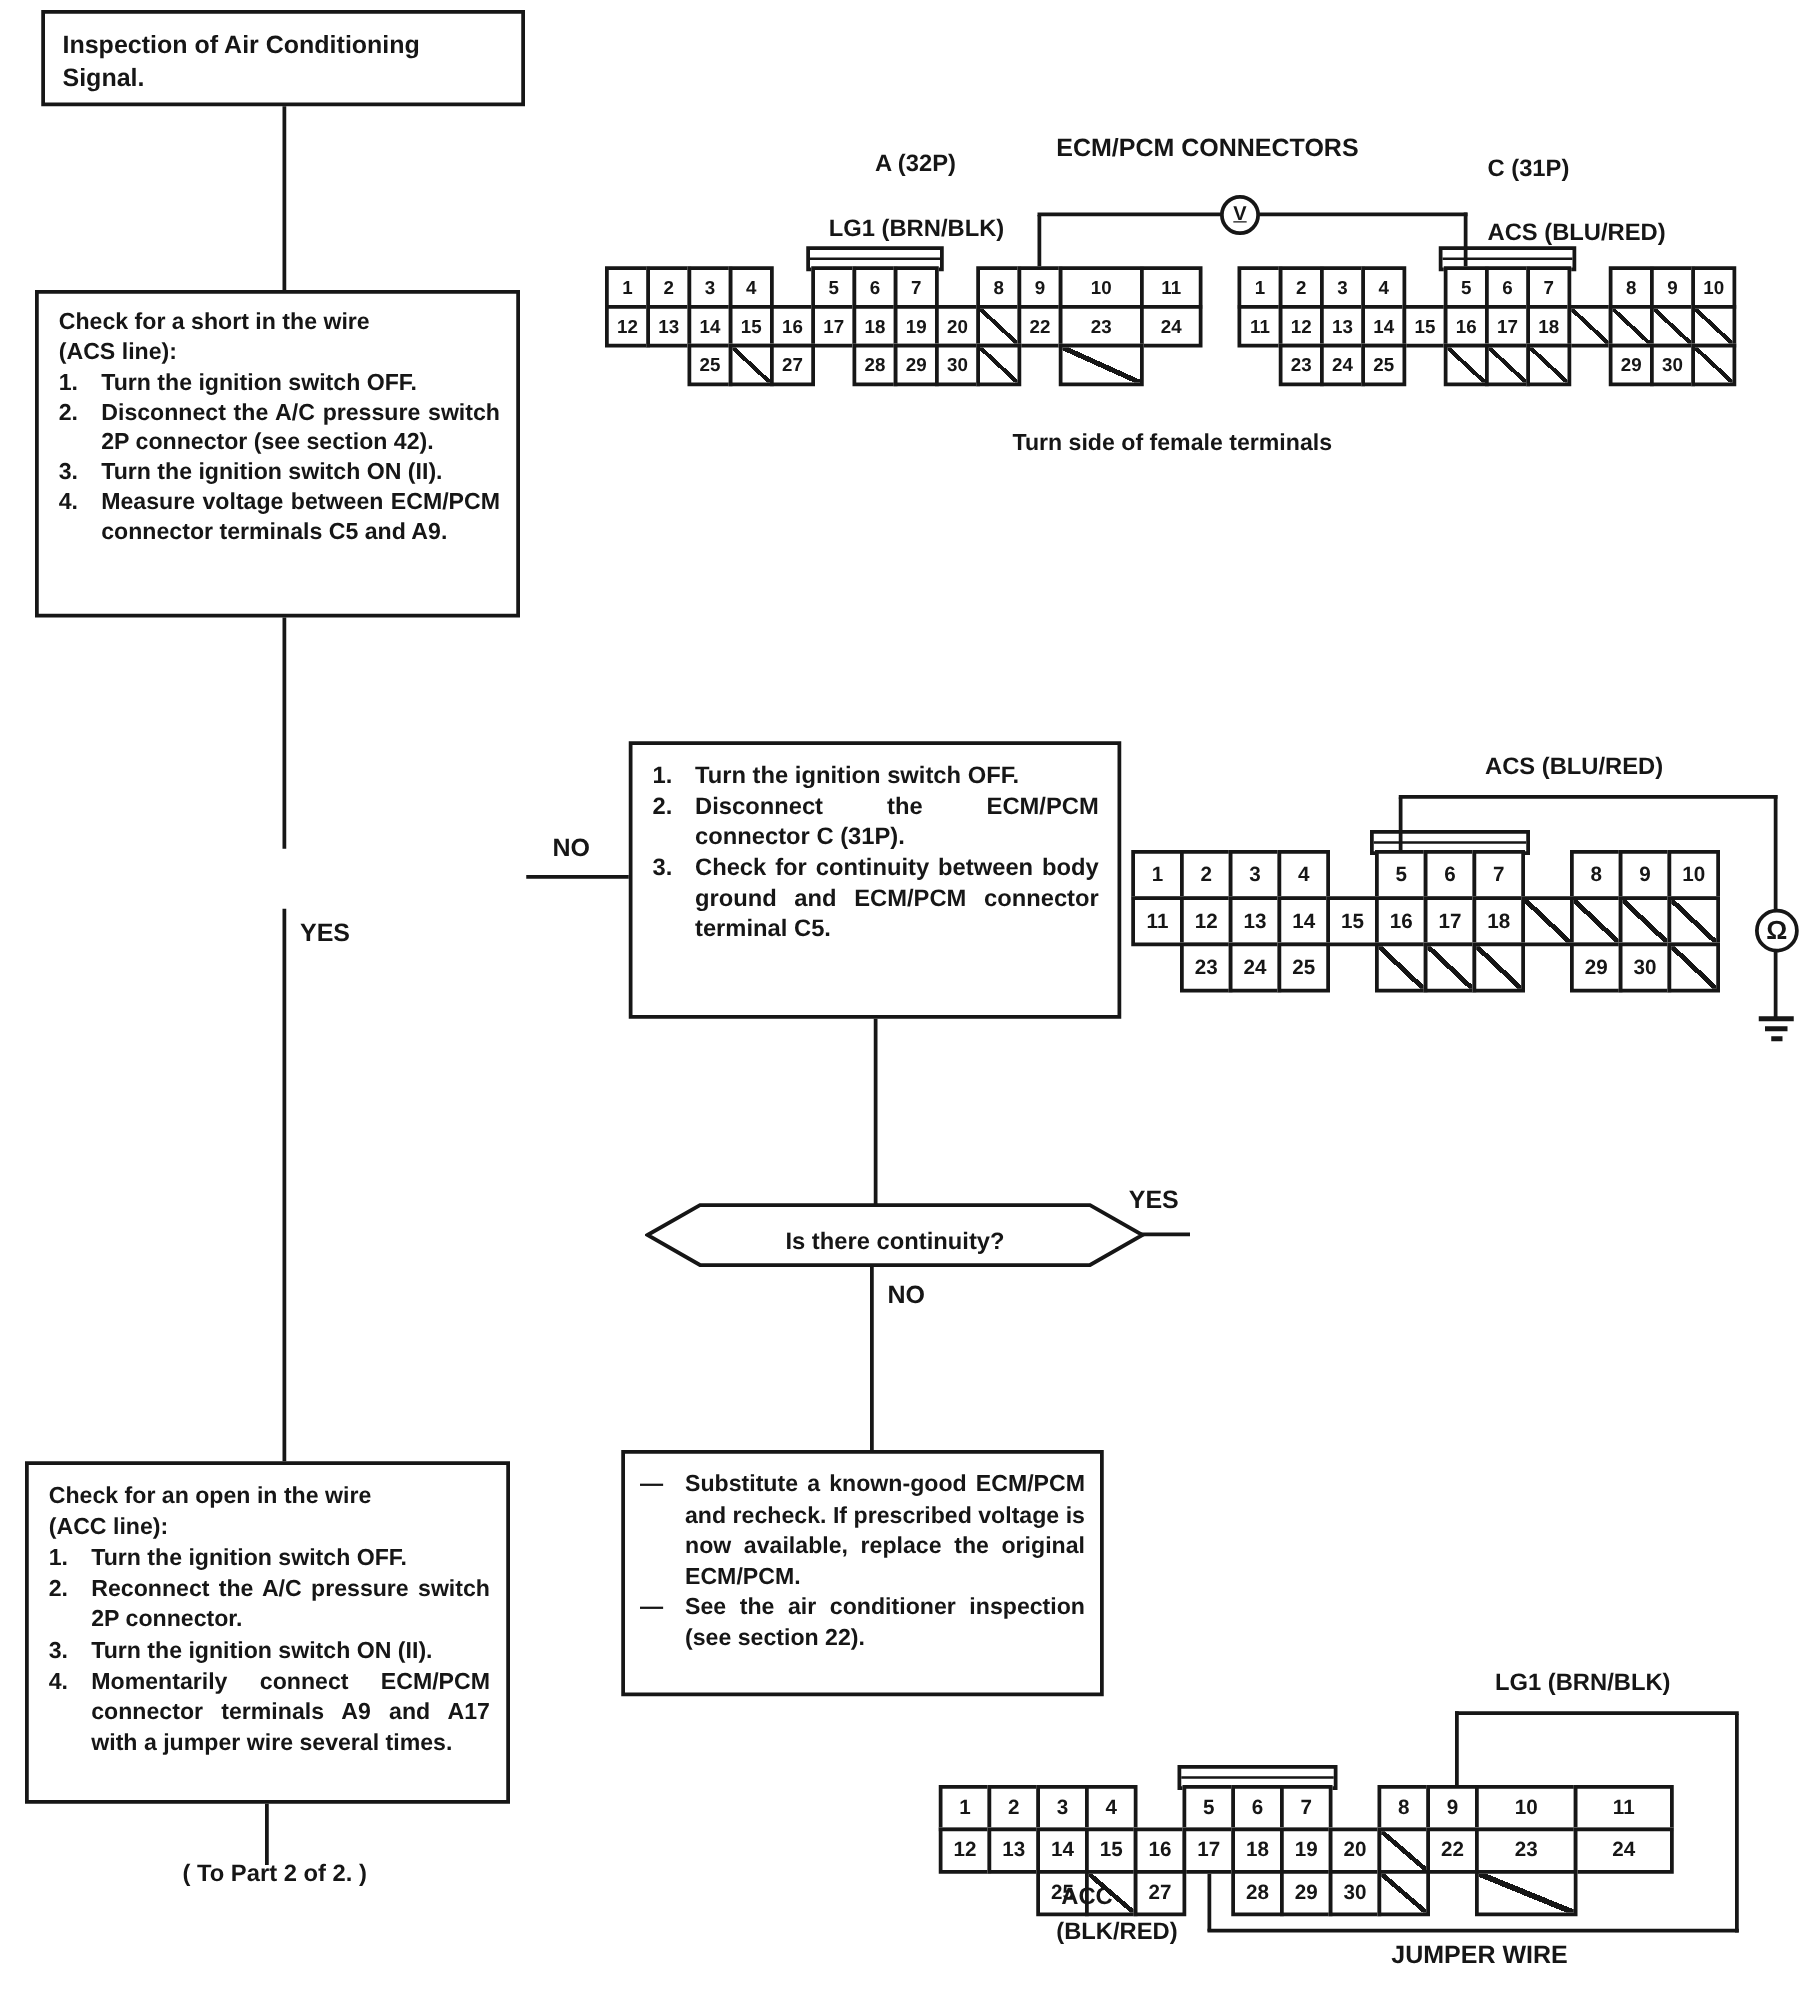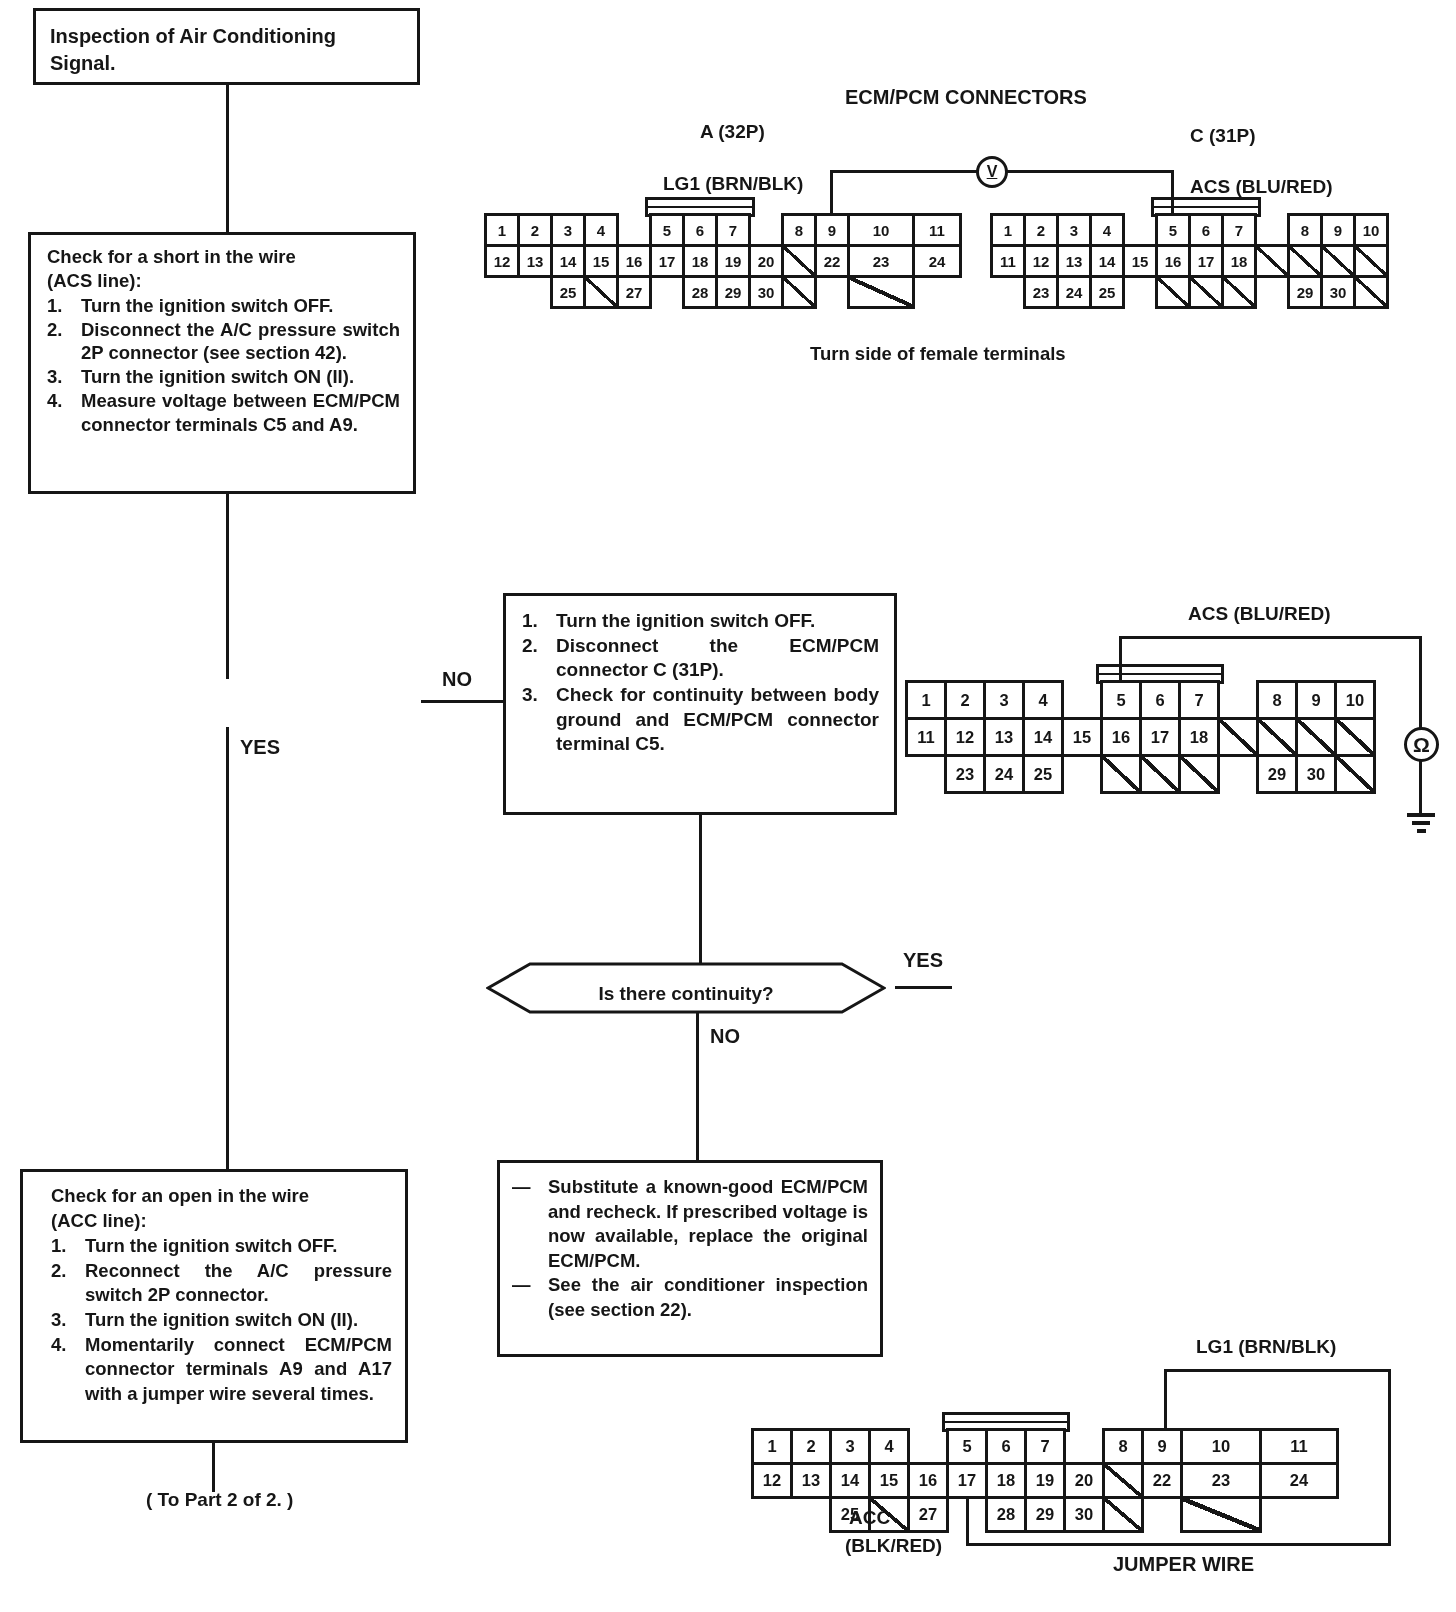--- a/index.html
+++ b/index.html
@@ -215,21 +215,21 @@
       <div class="cell" style="left: 985px; top: 1496px; width: 42px; height: 37px; font-size: 16.5px;">28</div>
       <div class="cell" style="left: 1024px; top: 1496px; width: 42px; height: 37px; font-size: 16.5px;">29</div>
       <div class="cell" style="left: 1063px; top: 1496px; width: 42px; height: 37px; font-size: 16.5px;">30</div>
       <div class="cell hatch" style="left: 1102px; top: 1496px; width: 42px; height: 37px; font-size: 16.5px;"></div>
       <div class="cell hatch" style="left: 1180px; top: 1496px; width: 82px; height: 37px; font-size: 16.5px;"></div>
     </div>
 
   <div class="meter v" style="left:976px; top:156px; width:32px; height:32px; font-size:16px;">V</div>
   <div class="meter" style="left:1404px; top:727px; width:35px; height:35px; font-size:21px;">Ω</div>
 
-  <div class="lbl" style="left:845px;  top:86px;  font-size:20px;text-align:right;">ECM/PCM CONNECTORS</div>
+  <div class="lbl" style="left:845px;  top:108px;  font-size:20px;text-align:right;">ECM/PCM CONNECTORS</div>
   <div class="lbl" style="left:700px;  top:122px;  font-size:19px;">A (32P)</div>
   <div class="lbl" style="left:1190px; top:126px;  font-size:19px;">C (31P)</div>
   <div class="lbl" style="left:663px;  top:174px;  font-size:19px;">LG1 (BRN/BLK)</div>
   <div class="lbl" style="left:1190px; top:177px;  font-size:19px;">ACS (BLU/RED)</div>
   <div class="lbl" style="left:810px;  top:344px;  font-size:18.5px;">Turn side of female terminals</div>
   <div class="lbl" style="left:1188px; top:604px;  font-size:19px;">ACS (BLU/RED)</div>
   <div class="lbl" style="left:1196px; top:1337px; font-size:19px;">LG1 (BRN/BLK)</div>
   <div class="lbl" style="left:849px;  top:1508px; font-size:19px;">ACC</div>
   <div class="lbl" style="left:845px;  top:1536px; font-size:19px;">(BLK/RED)</div>
   <div class="lbl" style="left:1113px; top:1553px; font-size:20px;">JUMPER WIRE</div>
@@ -279,42 +279,42 @@
           <span class="num">2.</span>
           <div class="txt">Disconnect the ECM/PCM connector C (31P).</div>
         </div>
         <div class="step">
           <span class="num">3.</span>
           <div class="txt">Check for continuity between body ground and ECM/PCM connector terminal C5.</div>
         </div>
       </div>
   </div>
 
-  <div class="hex" style="left:486px; top:962px; width:400px; height:64px;">
+  <div class="hex" style="left:516px; top:962px; width:400px; height:64px;">
     <svg width="400" height="52" viewBox="0 0 400 52">
       <polygon points="2,26 44,2 356,2 398,26 356,50 44,50" fill="#ffffff" stroke="#161616" stroke-width="3"></polygon>
     </svg>
     <div class="q">Is there continuity?</div>
   </div>
 
 
   <div class="box" style="left:497px; top:1160px; width:386px; height:197px; padding:12px 12px 8px 10px; font-size:18.5px; line-height:1.33;">
     <div>
         <div class="dash-item">
           <span class="dash">—</span>
           <div class="txt">Substitute a known-good ECM/PCM and recheck. If prescribed voltage is now available, replace the original ECM/PCM.</div>
         </div>
         <div class="dash-item">
           <span class="dash">—</span>
           <div class="txt">See the air conditioner inspection (see section 22).</div>
         </div>
       </div>
   </div>
 
-  <div class="box" style="left:20px; top:1169px; width:388px; height:274px; padding:12px 13px 8px 28px; font-size:18.5px; line-height:1.33;">
+  <div class="box" style="left:20px; top:1169px; width:388px; height:274px; padding:12px 13px 8px 16px; font-size:18.5px; line-height:1.33;">
     <div class="box-heading">Check for an open in the wire
 (ACC line):</div>
     <div class="steps">
         <div class="step">
           <span class="num">1.</span>
           <div class="txt">Turn the ignition switch OFF.</div>
         </div>
         <div class="step">
           <span class="num">2.</span>
           <div class="txt">Reconnect the A/C pressure switch 2P connector.</div>

